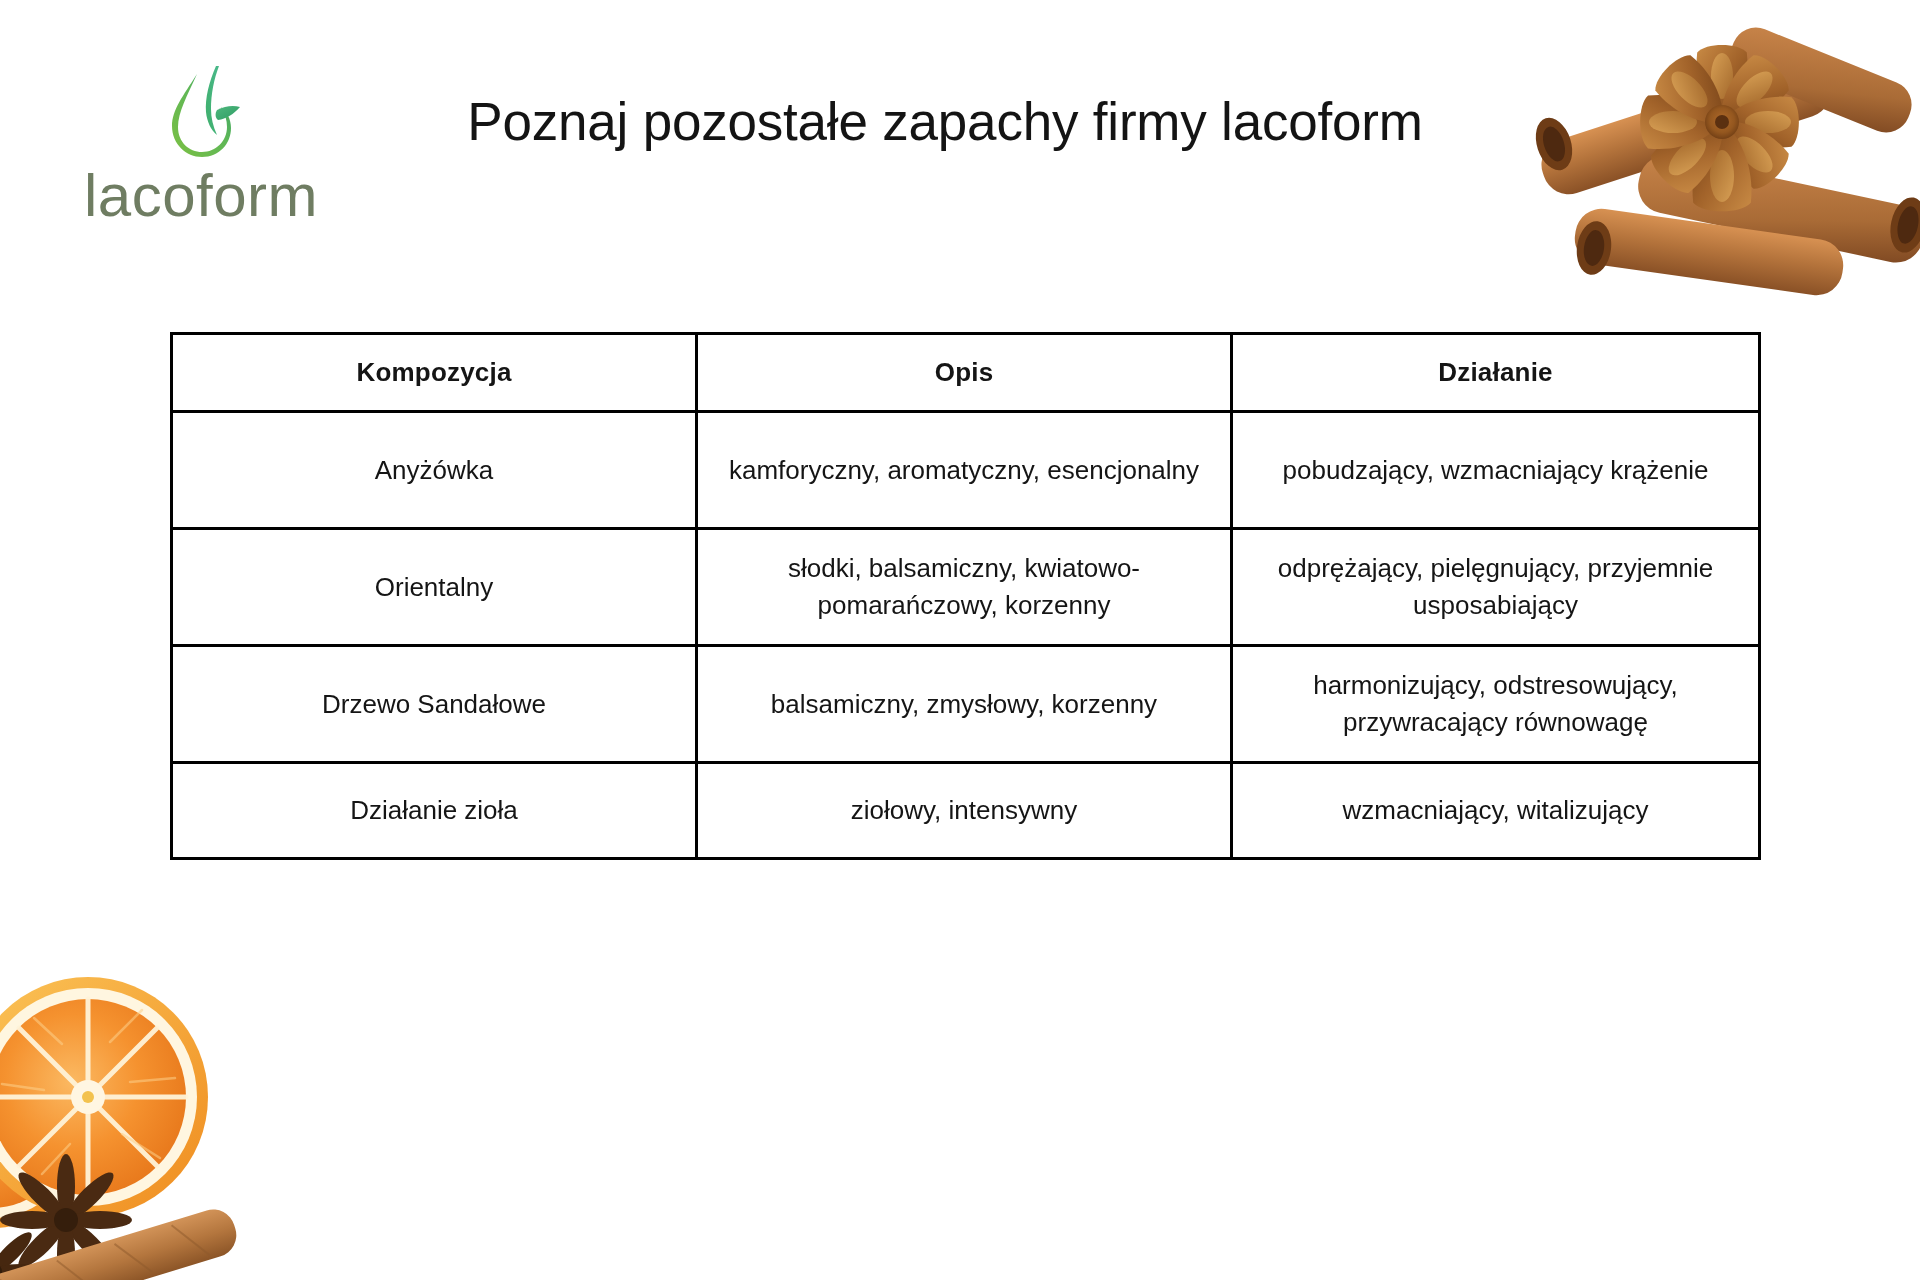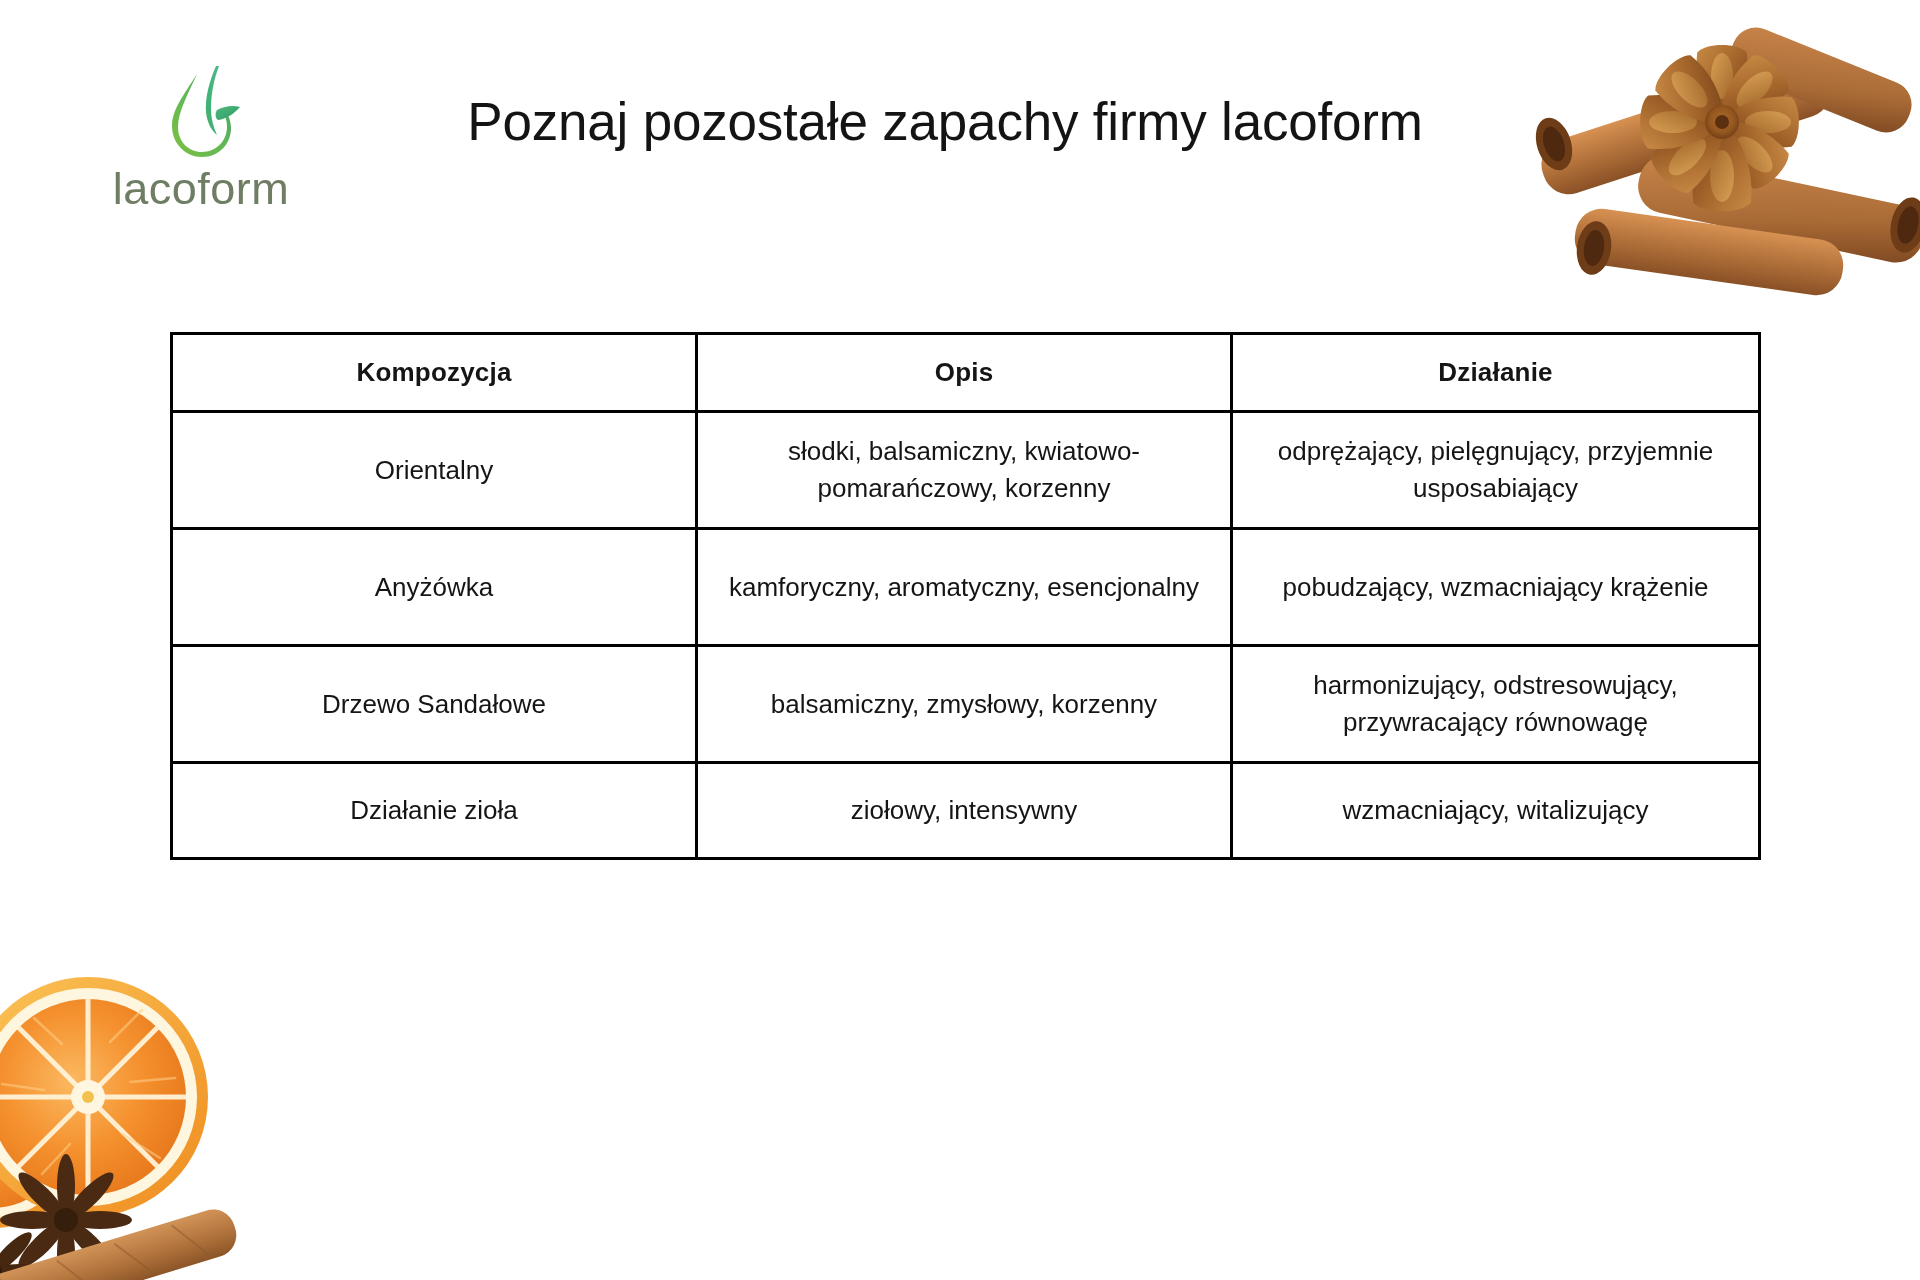--- a/index.html
+++ b/index.html
@@ -32,21 +32,21 @@
     justify-content: flex-start;
   }
   .brand-mark {
     width: 96px;
     height: 104px;
     display: block;
   }
   .brand-word {
     margin-top: 2px;
     font-family: "Liberation Sans", sans-serif;
-    font-size: 45px;
+    font-size: 60px;
     font-weight: 400;
     letter-spacing: 0.5px;
     color: #6f7d62;
     line-height: 1;
   }
 
   
   .headline {
     position: absolute;
     left: 330px;
@@ -178,28 +178,28 @@
         </colgroup>
       <thead>
         <tr>
           <th>Kompozycja</th>
           <th>Opis</th>
           <th>Działanie</th>
         </tr>
       </thead>
       <tbody>
         <tr class="r-tall">
+          <td>Anyżówka</td>
+          <td>kamforyczny, aromatyczny, esencjonalny</td>
+          <td>pobudzający, wzmacniający krążenie</td>
+        </tr>
+        <tr class="r-tall">
           <td>Orientalny</td>
           <td>słodki, balsamiczny, kwiatowo-pomarańczowy, korzenny</td>
           <td>odprężający, pielęgnujący, przyjemnie usposabiający</td>
-        </tr>
-        <tr class="r-tall">
-          <td>Anyżówka</td>
-          <td>kamforyczny, aromatyczny, esencjonalny</td>
-          <td>pobudzający, wzmacniający krążenie</td>
         </tr>
         <tr class="r-tall">
           <td>Drzewo Sandałowe</td>
           <td>balsamiczny, zmysłowy, korzenny</td>
           <td>harmonizujący, odstresowujący, przywracający równowagę</td>
         </tr>
         <tr class="r-short">
           <td>Działanie zioła</td>
           <td>ziołowy, intensywny</td>
           <td>wzmacniający, witalizujący</td>

